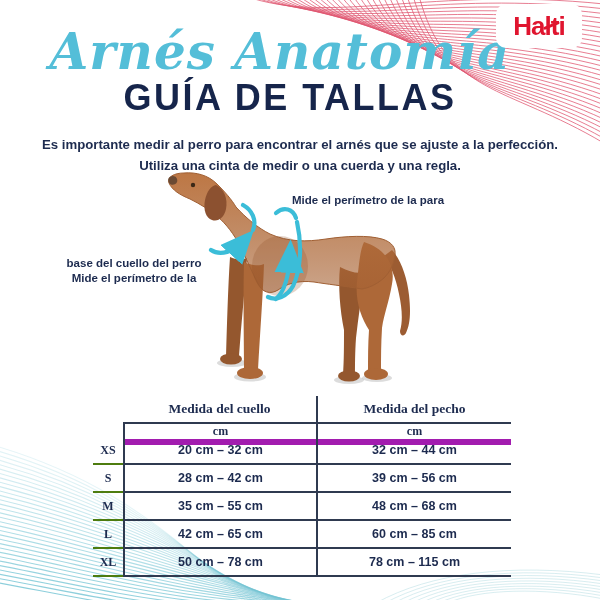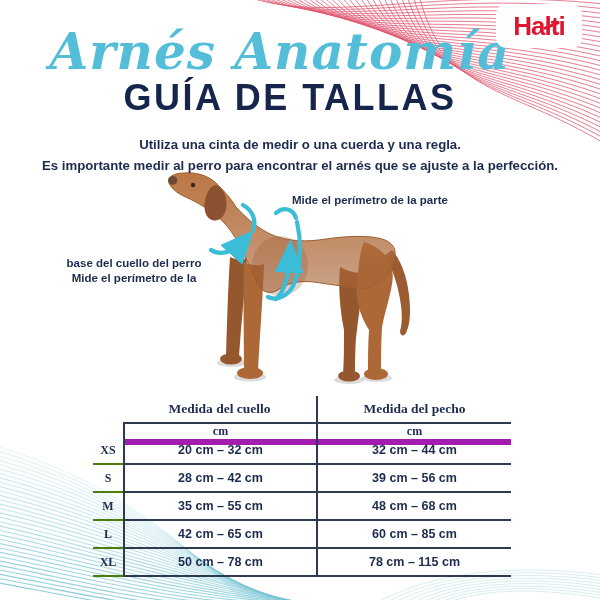--- a/index.html
+++ b/index.html
@@ -150,22 +150,22 @@
     <div class="logo-text">Halti</div>
     <div class="logo-tbar"></div>
   </div>
 
   <div class="title-block">
     <div class="title-script">Arnés Anatomía</div>
     <div class="title-main">GUÍA DE TALLAS</div>
   </div>
 
   <div class="intro">
+    <div>Es importante medir al perro para encontrar el arnés que se ajuste a la perfección.</div>
     <div>Utiliza una cinta de medir o una cuerda y una regla.</div>
-    <div>Es importante medir al perro para encontrar el arnés que se ajuste a la perfección.</div>
   </div>
 
   <svg id="dog-svg" width="340" height="230" viewBox="0 0 340 230">
     <defs>
       <marker id="ah" orient="auto" markerWidth="9" markerHeight="9" refX="4.5" refY="3.5">
         <path d="M0,0 L8,3.5 L0,7 Z" fill="#3bbdd8"></path>
       </marker>
       <linearGradient id="coat" x1="0" y1="0" x2="0" y2="1">
         <stop offset="0" stop-color="#bd7744"></stop>
         <stop offset="1" stop-color="#a5613392"></stop>
@@ -225,21 +225,21 @@
       <path d="M 167,50 C 172,72 171,98 163,114 C 157,125 146,129 138,125"></path>
       <path d="M 146,127 C 154,120 159,104 160,82" marker-end="url(#ah)"></path>
     </g>
   </svg>
 
   <div class="note note-neck">
     <div>base del cuello del perro</div>
     <div>Mide el perímetro de la</div>
   </div>
   <div class="note note-chest">
-    <div>Mide el perímetro de la parte</div>
+    <div>Mide el perímetro de la para</div>
   </div>
 
   <div class="size-table">
     <div class="t-row h-row">
       <div class="cell"></div>
       <div class="cell h-cell">Medida del cuello</div>
       <div class="cell h-cell bl">Medida del pecho</div>
     </div>
     <div class="t-row u-row">
       <div class="cell" style="border:none;"></div>

